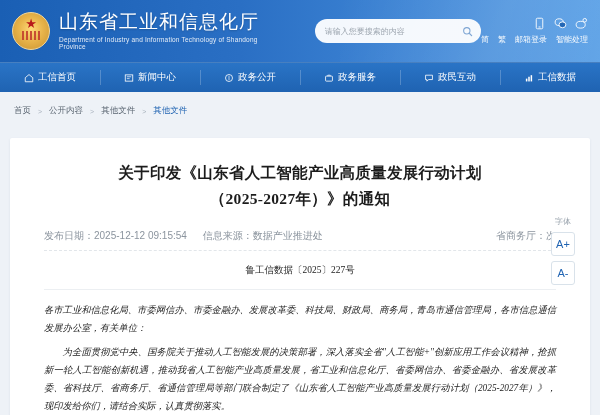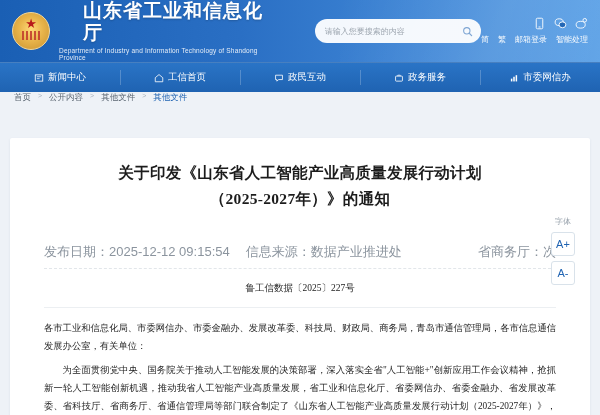--- a/index.html
+++ b/index.html
@@ -42,23 +42,22 @@
     line-height: 1;
   }
   .emblem:after {
     content: "";
     position: absolute; left: 9px; right: 9px; bottom: 9px; height: 9px;
     background: repeating-linear-gradient(90deg, #c0392b 0 2px, transparent 2px 4px);
     opacity: .85;
   }
   .site-title { color: #fff; line-height: 1.15; }
   .site-title .cn {
-    font-size: 19px; font-weight: bold; letter-spacing: 1px;
+    font-size: 19px; font-weight: normal; letter-spacing: 1px;
     text-shadow: 0 1px 2px rgba(0,0,0,.2);
-    margin-left: 24px;
   }
   .site-title .en { font-size: 6.5px; opacity: .88; margin-top: 3px; letter-spacing: .2px; }
 
   .search-box {
     margin-left: 34px;
     width: 170px; height: 24px;
     background: rgba(255,255,255,.95);
     border-radius: 12px;
     display: flex; align-items: center;
     padding: 0 8px;
@@ -100,21 +99,21 @@
   }
   .nav-item + .nav-item:before {
     content: ""; position: absolute; left: 0; top: 7px; bottom: 7px;
     width: 1px; background: rgba(255,255,255,.22);
   }
   .nav-item svg { width: 10px; height: 10px; }
 
   
   .crumb {
     height: 38px;
-    display: flex; 
+    display: flex; align-items: center;
     padding: 0 14px;
     font-size: 8.5px; color: #5b6672;
     background: #eef2f7;
   }
   .crumb .sep { margin: 0 7px; color: #a9b3bd; font-size: 7px; }
   .crumb .cur { color: #1f63b2; font-family: Liberation Serif, serif; }
 
   
   .page {
     position: relative;
@@ -131,42 +130,43 @@
     overflow: hidden;
   }
   .doc-title {
     text-align: center;
     font-family: "Liberation Serif", serif;
     font-size: 15.5px; font-weight: bold;
     color: #1c1c1c; line-height: 1.7;
     letter-spacing: .3px;
   }
   .meta {
-    margin-top: 30px;
+    margin-top: 16px;
     display: flex; align-items: center;
-    font-size: 13px; color: #8b949e;
+    font-size: 10px; color: #8b949e;
     border-bottom: 1px dashed #e2e6ea;
     padding-bottom: 7px;
   }
   .meta .m1 { margin-right: 16px; }
   .meta .m3 { margin-left: auto; }
   .docnum {
     text-align: center;
     font-family: "Liberation Serif", serif;
     font-size: 9.5px; color: #222;
     margin: 13px 0 12px;
   }
   .divider { border-top: 1px solid #eceff2; }
   .body-text {
     font-family: "Liberation Serif", serif;
     font-size: 9.3px;
     color: #1d1d1d;
     line-height: 1.95;
     text-align: justify;
     margin-top: 11px;
+    font-style: italic;
   }
   .body-text p { margin: 0 0 6px; text-indent: 2em; }
   .body-text p.noind { text-indent: 0; }
 
   
   .rail {
     position: absolute;
     right: 11px; top: 86px;
     width: 52px;
     text-align: center;
@@ -232,52 +232,59 @@
       <span>繁</span>
       <span>邮箱登录</span>
       <span>智能处理</span>
     </div>
   </div>
 </div>
 
 <div class="nav">
   <div class="nav-item">
     <svg viewBox="0 0 16 16">
+        <path d="M2 7.5 8 2.5l6 5V14H2z" fill="none" stroke="#fff" stroke-width="1.3"></path>
+      </svg>
+    <span>工信首页</span>
+  </div>
+  <div class="nav-item">
+    <svg viewBox="0 0 16 16">
         <rect x="2" y="3" width="12" height="10" fill="none" stroke="#fff" stroke-width="1.3"></rect>
         <line x1="4.5" y1="6" x2="11.5" y2="6" stroke="#fff" stroke-width="1.1"></line>
         <line x1="4.5" y1="9" x2="9" y2="9" stroke="#fff" stroke-width="1.1"></line>
       </svg>
     <span>新闻中心</span>
   </div>
   <div class="nav-item">
     <svg viewBox="0 0 16 16">
-        <path d="M2 7.5 8 2.5l6 5V14H2z" fill="none" stroke="#fff" stroke-width="1.3"></path>
-      </svg>
-    <span>工信首页</span>
-  </div>
-  <div class="nav-item">
-    <svg viewBox="0 0 16 16">
-        <path d="M2.5 3.5h11v7h-6l-3 2.5V10.5h-2z" fill="none" stroke="#fff" stroke-width="1.3"></path>
-      </svg>
-    <span>政民互动</span>
+        <circle cx="8" cy="8" r="5.6" fill="none" stroke="#fff" stroke-width="1.3"></circle>
+        <line x1="8" y1="4.6" x2="8" y2="11.4" stroke="#fff" stroke-width="1.1"></line>
+      </svg>
+    <span>政务公开</span>
   </div>
   <div class="nav-item">
     <svg viewBox="0 0 16 16">
         <rect x="2.5" y="5" width="11" height="8" rx="1" fill="none" stroke="#fff" stroke-width="1.3"></rect>
         <path d="M6 5V3.5h4V5" fill="none" stroke="#fff" stroke-width="1.2"></path>
       </svg>
     <span>政务服务</span>
+  </div>
+  <div class="nav-item">
+    <svg viewBox="0 0 16 16">
+        <path d="M2.5 3.5h11v7h-6l-3 2.5V10.5h-2z" fill="none" stroke="#fff" stroke-width="1.3"></path>
+      </svg>
+    <span>政民互动</span>
   </div>
   <div class="nav-item">
     <svg viewBox="0 0 16 16">
         <rect x="3" y="9" width="2.4" height="4.5" fill="#fff"></rect>
         <rect x="6.8" y="6" width="2.4" height="7.5" fill="#fff"></rect>
         <rect x="10.6" y="3.5" width="2.4" height="10" fill="#fff"></rect>
       </svg>
-    <span>市委网信办</span>
+    <span>工信数据</span>
   </div>
 </div>
 
 <div class="crumb">
   <span>首页</span>
   <span class="sep">&gt;</span>
   <span>公开内容</span>
   <span class="sep">&gt;</span>
   <span>其他文件</span>
   <span class="sep">&gt;</span>

